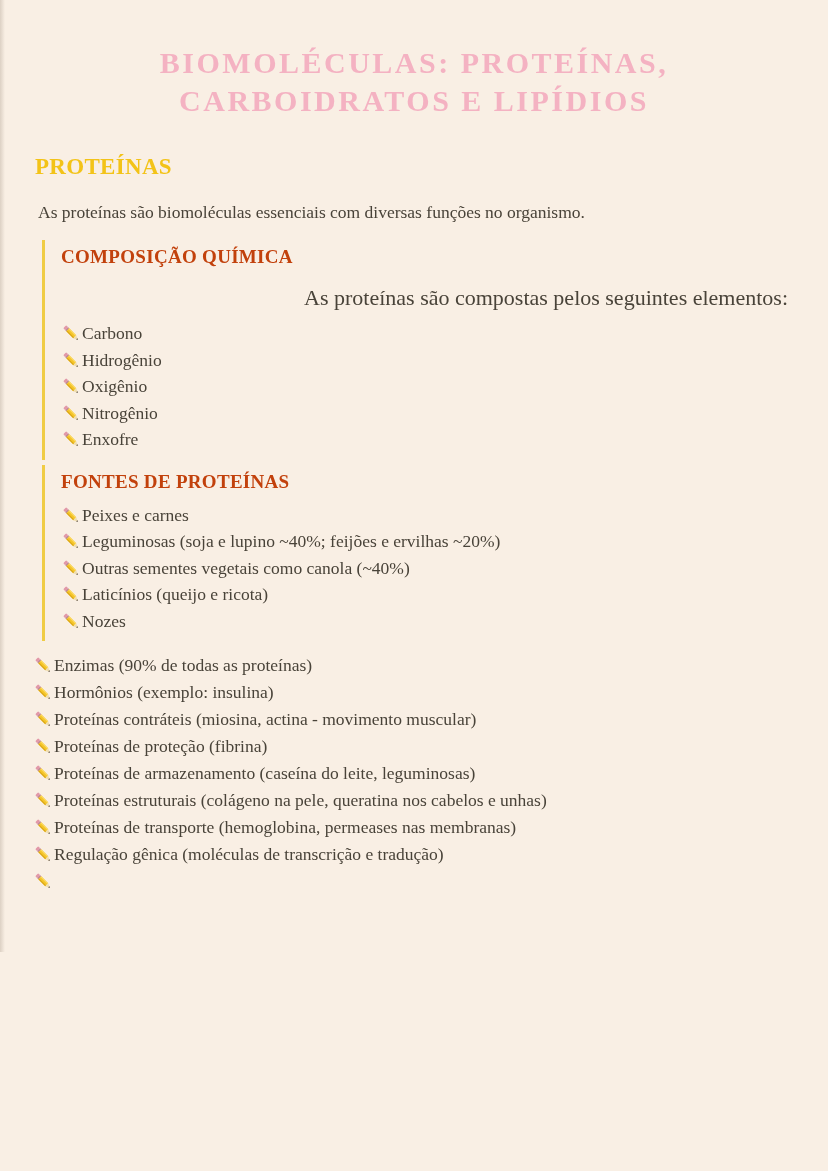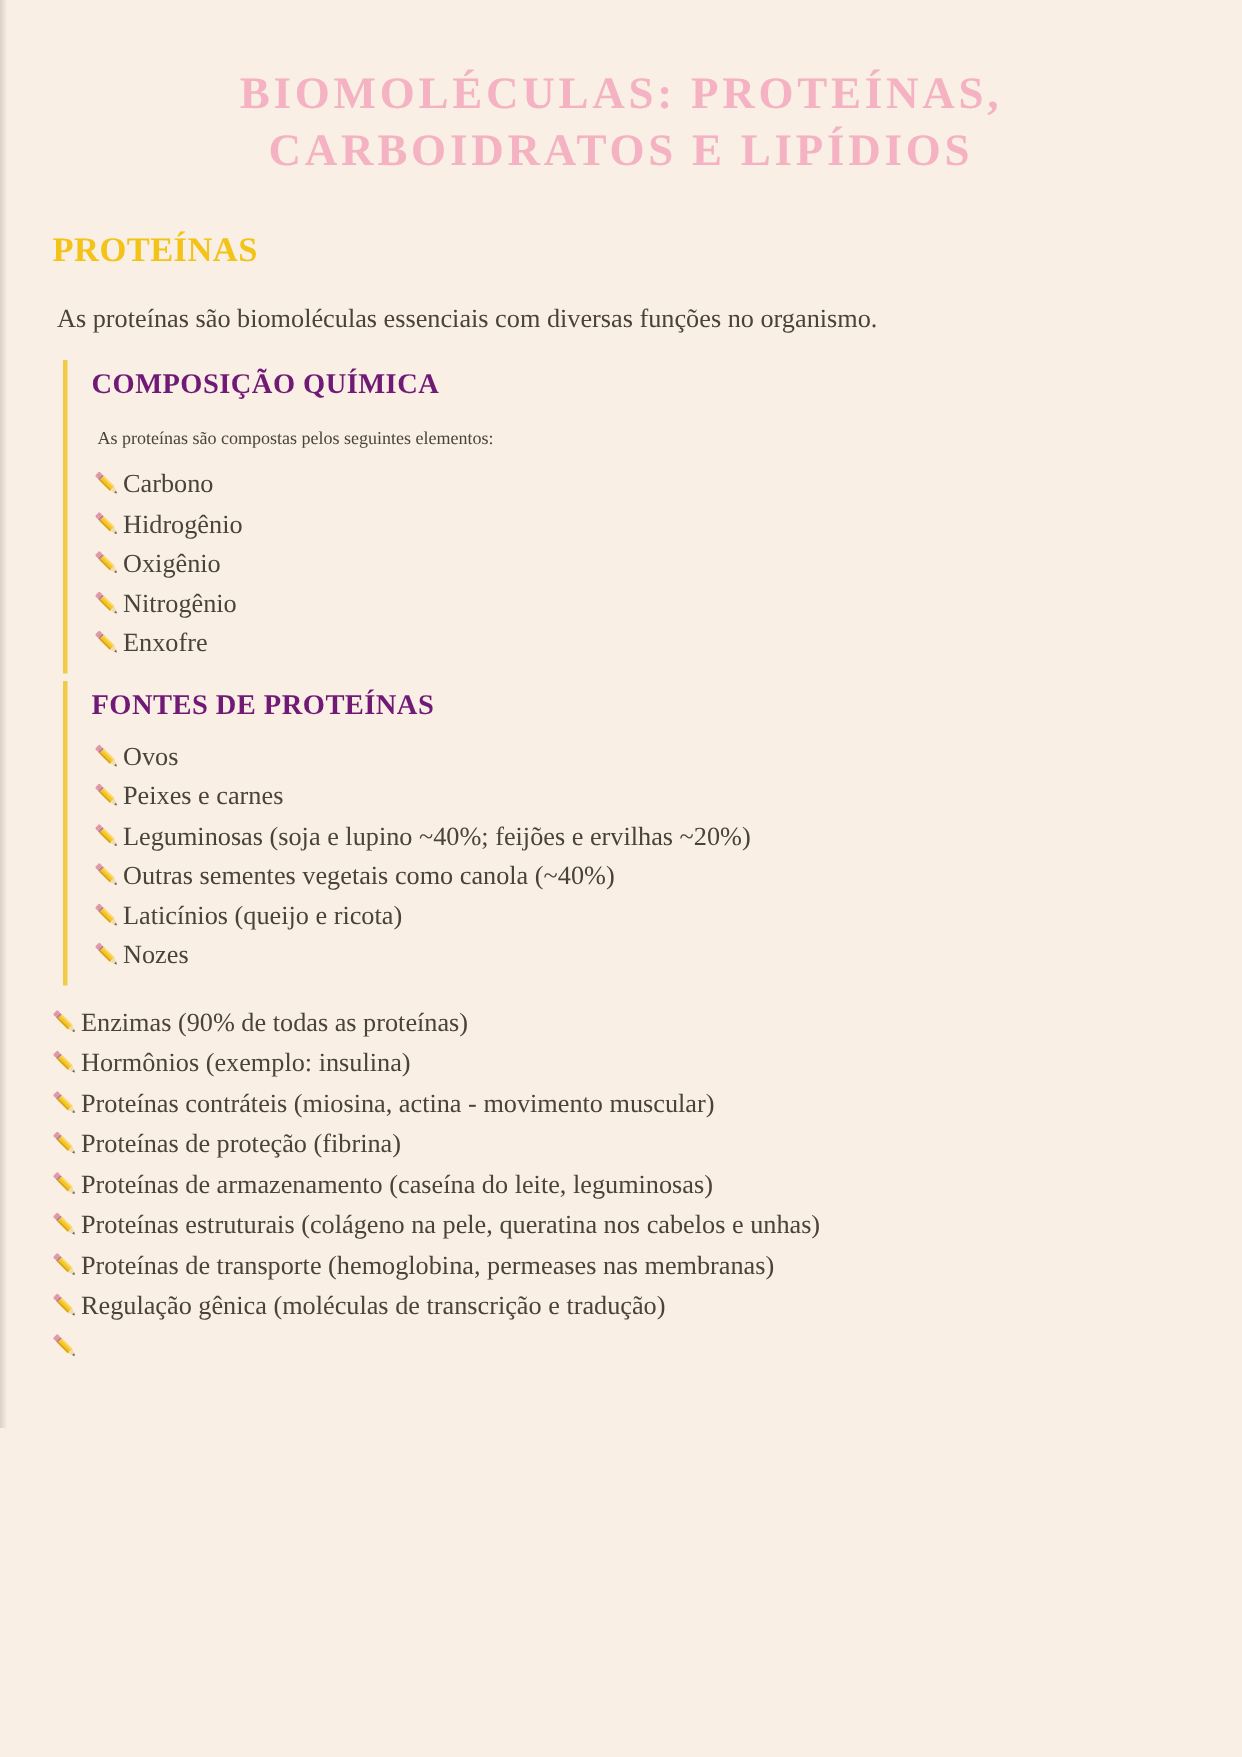--- a/index.html
+++ b/index.html
@@ -53,25 +53,26 @@
     padding: 6px 0 4px 16px;
   }
   .sub + .sub {
     margin-top: 5px;
   }
   .sub-heading {
     margin: 0;
     font-size: 19px;
     font-weight: bold;
     letter-spacing: 0.3px;
-    color: #701a75;
+    color: #c2410c;
   }
   .sub-intro {
     margin: 17px 0 0 4px;
-    font-size: 12px;
+    font-size: 22px;
+    text-align: right;
   }
   ul.list {
     margin: 12px 0 0 0;
     padding: 0;
     list-style: none;
   }
   .item {
     display: flex;
     align-items: center;
     margin: 0 0 5px 0;
@@ -195,36 +196,20 @@
           </span>
           <span class="item-text">Enxofre</span>
         </li>
       </ul>
   </section>
 
   <section class="sub">
     <h3 class="sub-heading">FONTES DE PROTEÍNAS</h3>
     <ul class="list">
 
-        <li class="item">
-          <span class="pencil">
-            <svg viewBox="0 0 24 24" width="21" height="21" aria-hidden="true">
-              <g transform="rotate(45 12 12)">
-                <rect x="1" y="9.6" width="3.4" height="4.8" rx="1.2" fill="#e298a8"></rect>
-                <rect x="4.3" y="9.6" width="1.7" height="4.8" fill="#bb8190"></rect>
-                <rect x="6" y="9.6" width="11.2" height="4.8" fill="#f5c529"></rect>
-                <rect x="6" y="9.6" width="11.2" height="1.3" fill="#fbda66"></rect>
-                <rect x="6" y="13.1" width="11.2" height="1.3" fill="#d9a416"></rect>
-                <polygon points="17.2,9.6 22.4,12 17.2,14.4" fill="#f0ddae"></polygon>
-                <polygon points="20.5,10.9 22.4,12 20.5,13.1" fill="#6a6055"></polygon>
-              </g>
-            </svg>
-          </span>
-          <span class="item-text">Ovos</span>
-        </li>
 
         <li class="item">
           <span class="pencil">
             <svg viewBox="0 0 24 24" width="21" height="21" aria-hidden="true">
               <g transform="rotate(45 12 12)">
                 <rect x="1" y="9.6" width="3.4" height="4.8" rx="1.2" fill="#e298a8"></rect>
                 <rect x="4.3" y="9.6" width="1.7" height="4.8" fill="#bb8190"></rect>
                 <rect x="6" y="9.6" width="11.2" height="4.8" fill="#f5c529"></rect>
                 <rect x="6" y="9.6" width="11.2" height="1.3" fill="#fbda66"></rect>
                 <rect x="6" y="13.1" width="11.2" height="1.3" fill="#d9a416"></rect>

